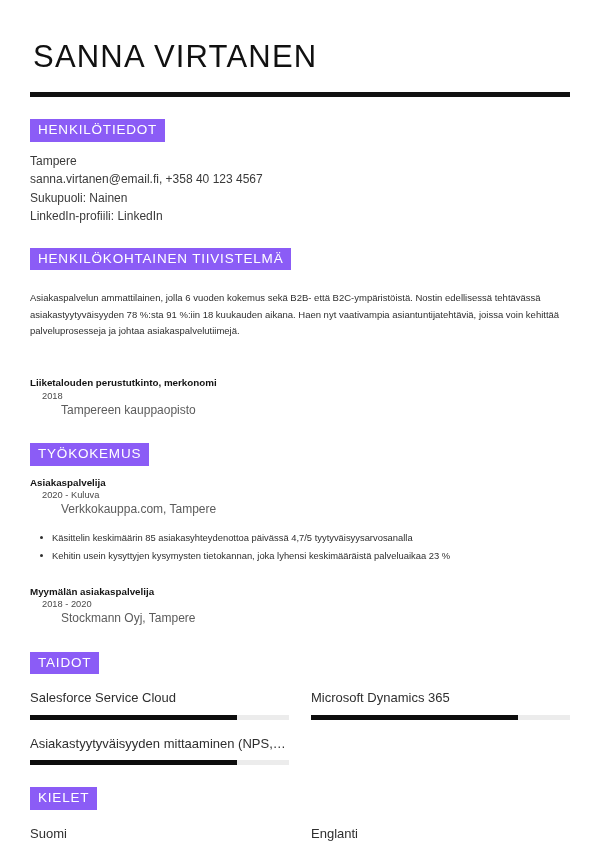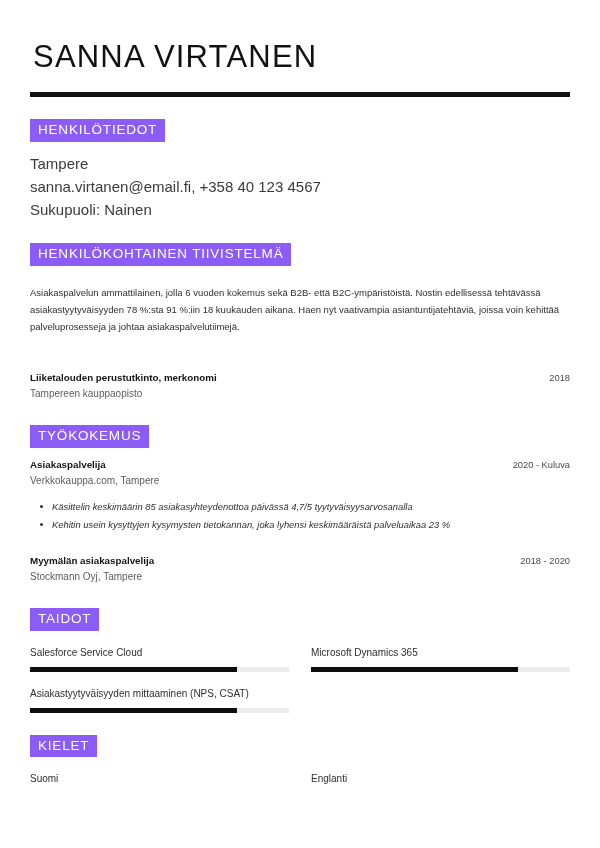--- a/index.html
+++ b/index.html
@@ -48,69 +48,70 @@
     color: #ffffff;
     font-size: 13.5px;
     letter-spacing: 0.8px;
     padding: 4px 8px 5px 8px;
     line-height: 1;
     margin: 0 0 10px 0;
   }
 
   
   .contact-line {
-    font-size: 15px;
+    font-size: 12px;
     color: #3a3a3a;
     line-height: 1.55;
   }
 
   
   .summary {
     font-size: 9.5px;
     color: #2f2f2f;
     line-height: 1.75;
     max-width: 540px;
     margin-bottom: 22px;
   }
 
   
   .entry { margin-bottom: 6px; }
   .entry-head {
     display: flex;
     justify-content: space-between;
     align-items: baseline;
+    flex-direction: column;
   }
   .entry-title {
     font-size: 9.8px;
     font-weight: bold;
     color: #141414;
     line-height: 1.5;
   }
   .entry-date {
     font-size: 9.3px;
     color: #4a4a4a;
     white-space: nowrap;
     padding-left: 12px;
   }
   .entry-sub {
-    font-size: 10px;
+    font-size: 12px;
     color: #5c5c5c;
     line-height: 1.55;
+    margin-left: 31px;
   }
   .bullets {
     list-style: none;
     margin: 10px 0 0 0;
     padding: 0 0 0 22px;
   }
   .bullets li {
     position: relative;
     font-size: 9.4px;
     color: #2f2f2f;
     line-height: 1.9;
-    font-style: italic;
   }
   .bullets li:before {
     content: "";
     position: absolute;
     left: -12px;
     top: 7px;
     width: 3px;
     height: 3px;
     border-radius: 50%;
     background: #2f2f2f;
@@ -119,21 +120,21 @@
   
   .bar-grid {
     display: grid;
     grid-template-columns: 1fr 1fr;
     column-gap: 22px;
     row-gap: 14px;
     margin-top: 4px;
   }
   .bar-item { min-width: 0; }
   .bar-label {
-    font-size: 10px;
+    font-size: 13px;
     color: #2f2f2f;
     line-height: 1.5;
     margin-bottom: 7px;
     white-space: nowrap;
     overflow: hidden;
     text-overflow: ellipsis;
   }
   .bar-track {
     position: relative;
     height: 5px;
@@ -155,20 +156,21 @@
 
   <h1 class="name">SANNA VIRTANEN</h1>
   <div class="header-rule"></div>
 
   <div class="section">
     <div class="section-title">HENKILÖTIEDOT</div>
     <div>
       <div class="contact-line">Tampere</div>
       <div class="contact-line">sanna.virtanen@email.fi, +358 40 123 4567</div>
       <div class="contact-line">Sukupuoli: Nainen</div>
+      <div class="contact-line">LinkedIn-profiili: LinkedIn</div>
     </div>
   </div>
 
   <div class="spacer-lg"></div>
 
   <div class="section">
     <div class="section-title">HENKILÖKOHTAINEN TIIVISTELMÄ</div>
     <p class="summary">Asiakaspalvelun ammattilainen, jolla 6 vuoden kokemus sekä B2B- että B2C-ympäristöistä. Nostin edellisessä tehtävässä asiakastyytyväisyyden 78 %:sta 91 %:iin 18 kuukauden aikana. Haen nyt vaativampia asiantuntijatehtäviä, joissa voin kehittää palveluprosesseja ja johtaa asiakaspalvelutiimejä.</p>
   </div>
 

